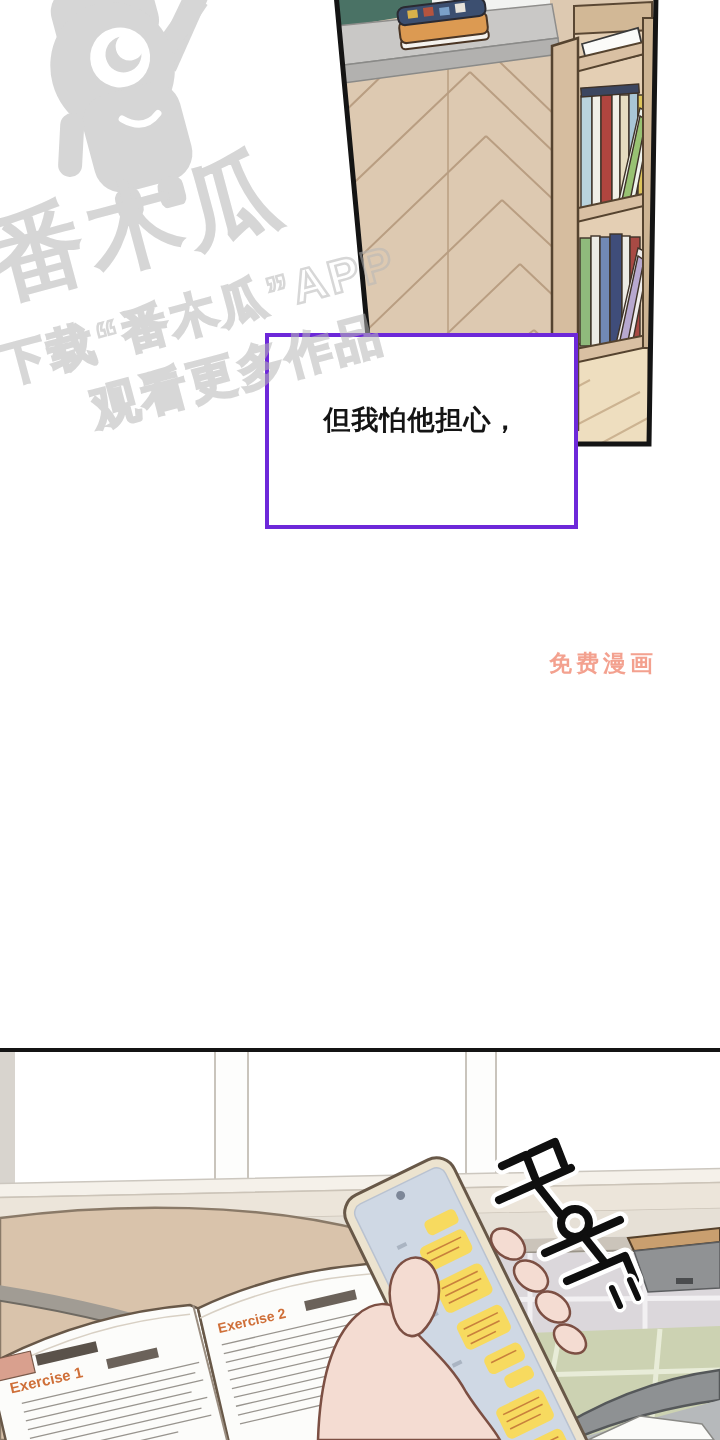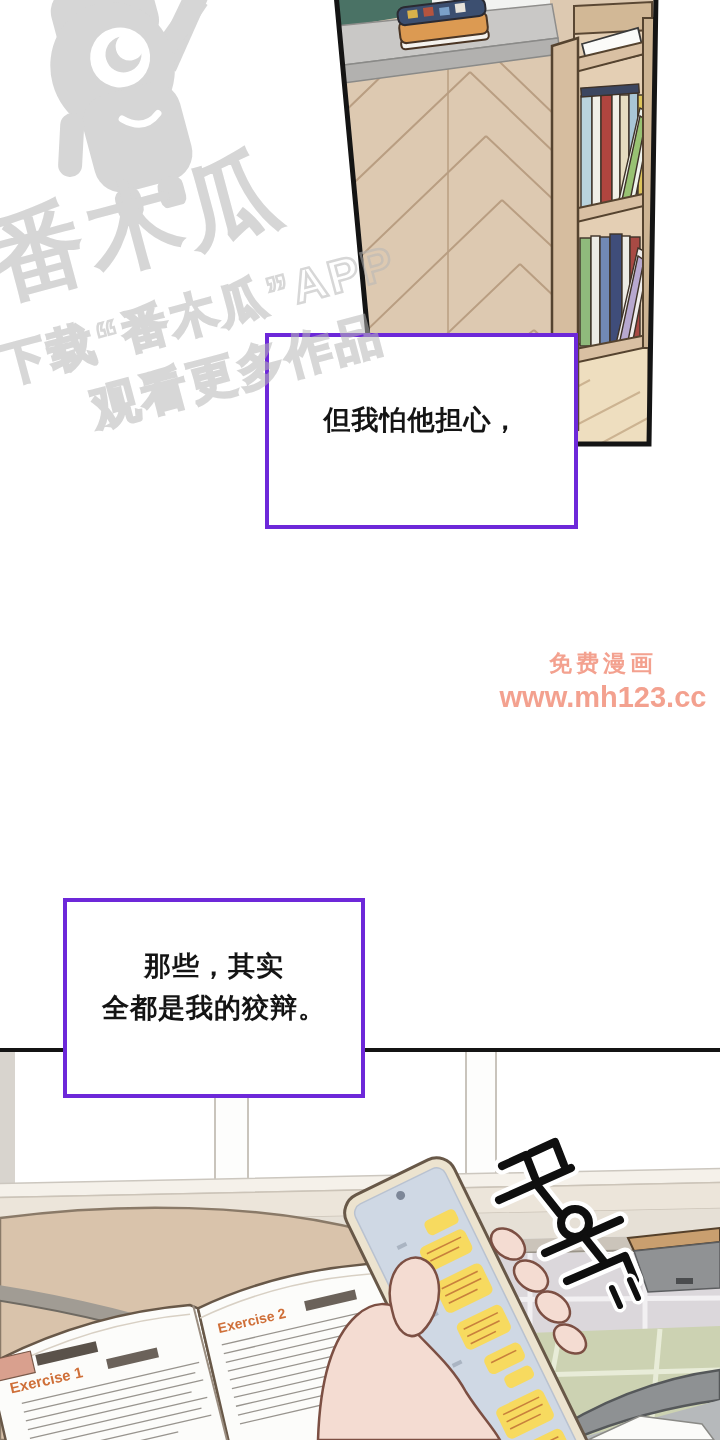--- a/index.html
+++ b/index.html
@@ -300,30 +300,23 @@
     </g>
 
     <rect x="0" y="0" width="720" height="4" fill="#141414"></rect>
   </svg>
 
   <div class="abs caption cap1">
     <div class="txt">
       <div>但我怕他担心，</div>
     </div>
   </div>
-  <div class="abs caption cap2">
-    <div class="txt">
-      <div>那些，其实</div>
-      <div>全都是我的狡辩。</div>
-    </div>
-  </div>
 
   <div class="abs sitewm" style="color:#f2917c;">
     <div class="l1">免费漫画</div>
-    <div class="l2">www.mh123.cc</div>
   </div>
 
   <div class="abs promo">
     <svg class="abs" style="left:86px;top:-14px;" width="250" height="250" viewBox="0 0 125 125">
       <g fill="#b5b5b5">
         <polygon points="70,52 106,10 114,18 80,60"></polygon>
         <polygon points="104,6 118,14 112,22 100,12"></polygon>
         <path d="M52,62 L98,24 L104,32 L60,70 Z"></path>
         <rect x="27" y="6" width="52" height="36" rx="12"></rect>
         <ellipse cx="50" cy="50" rx="31" ry="33"></ellipse>

